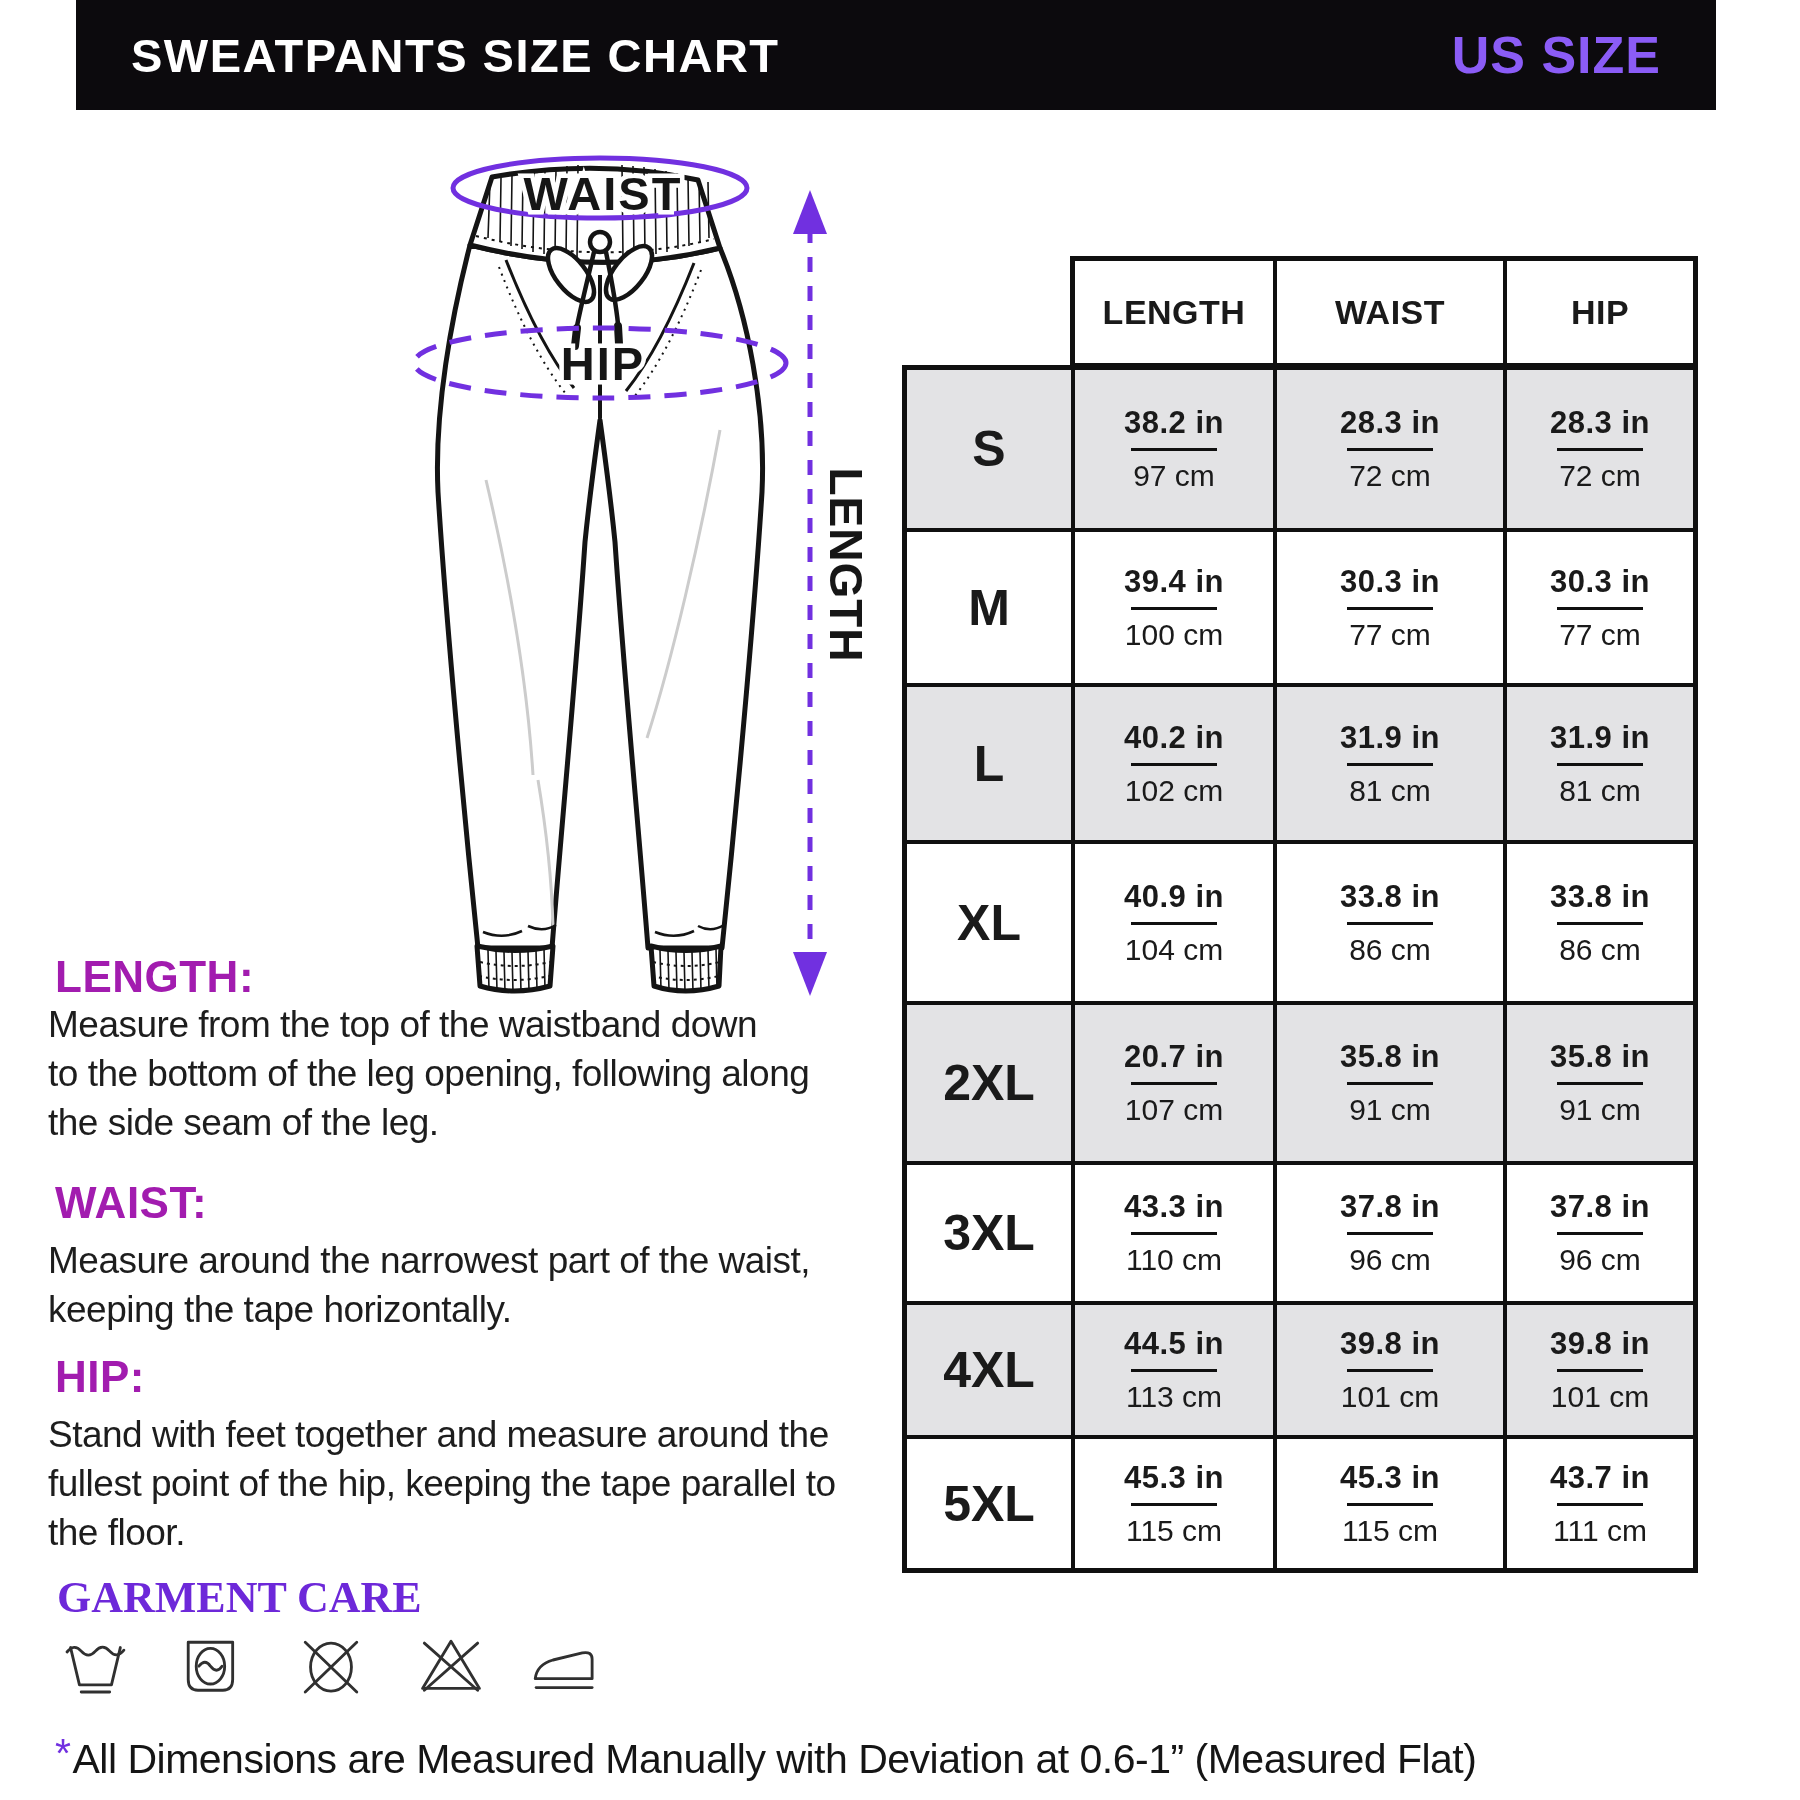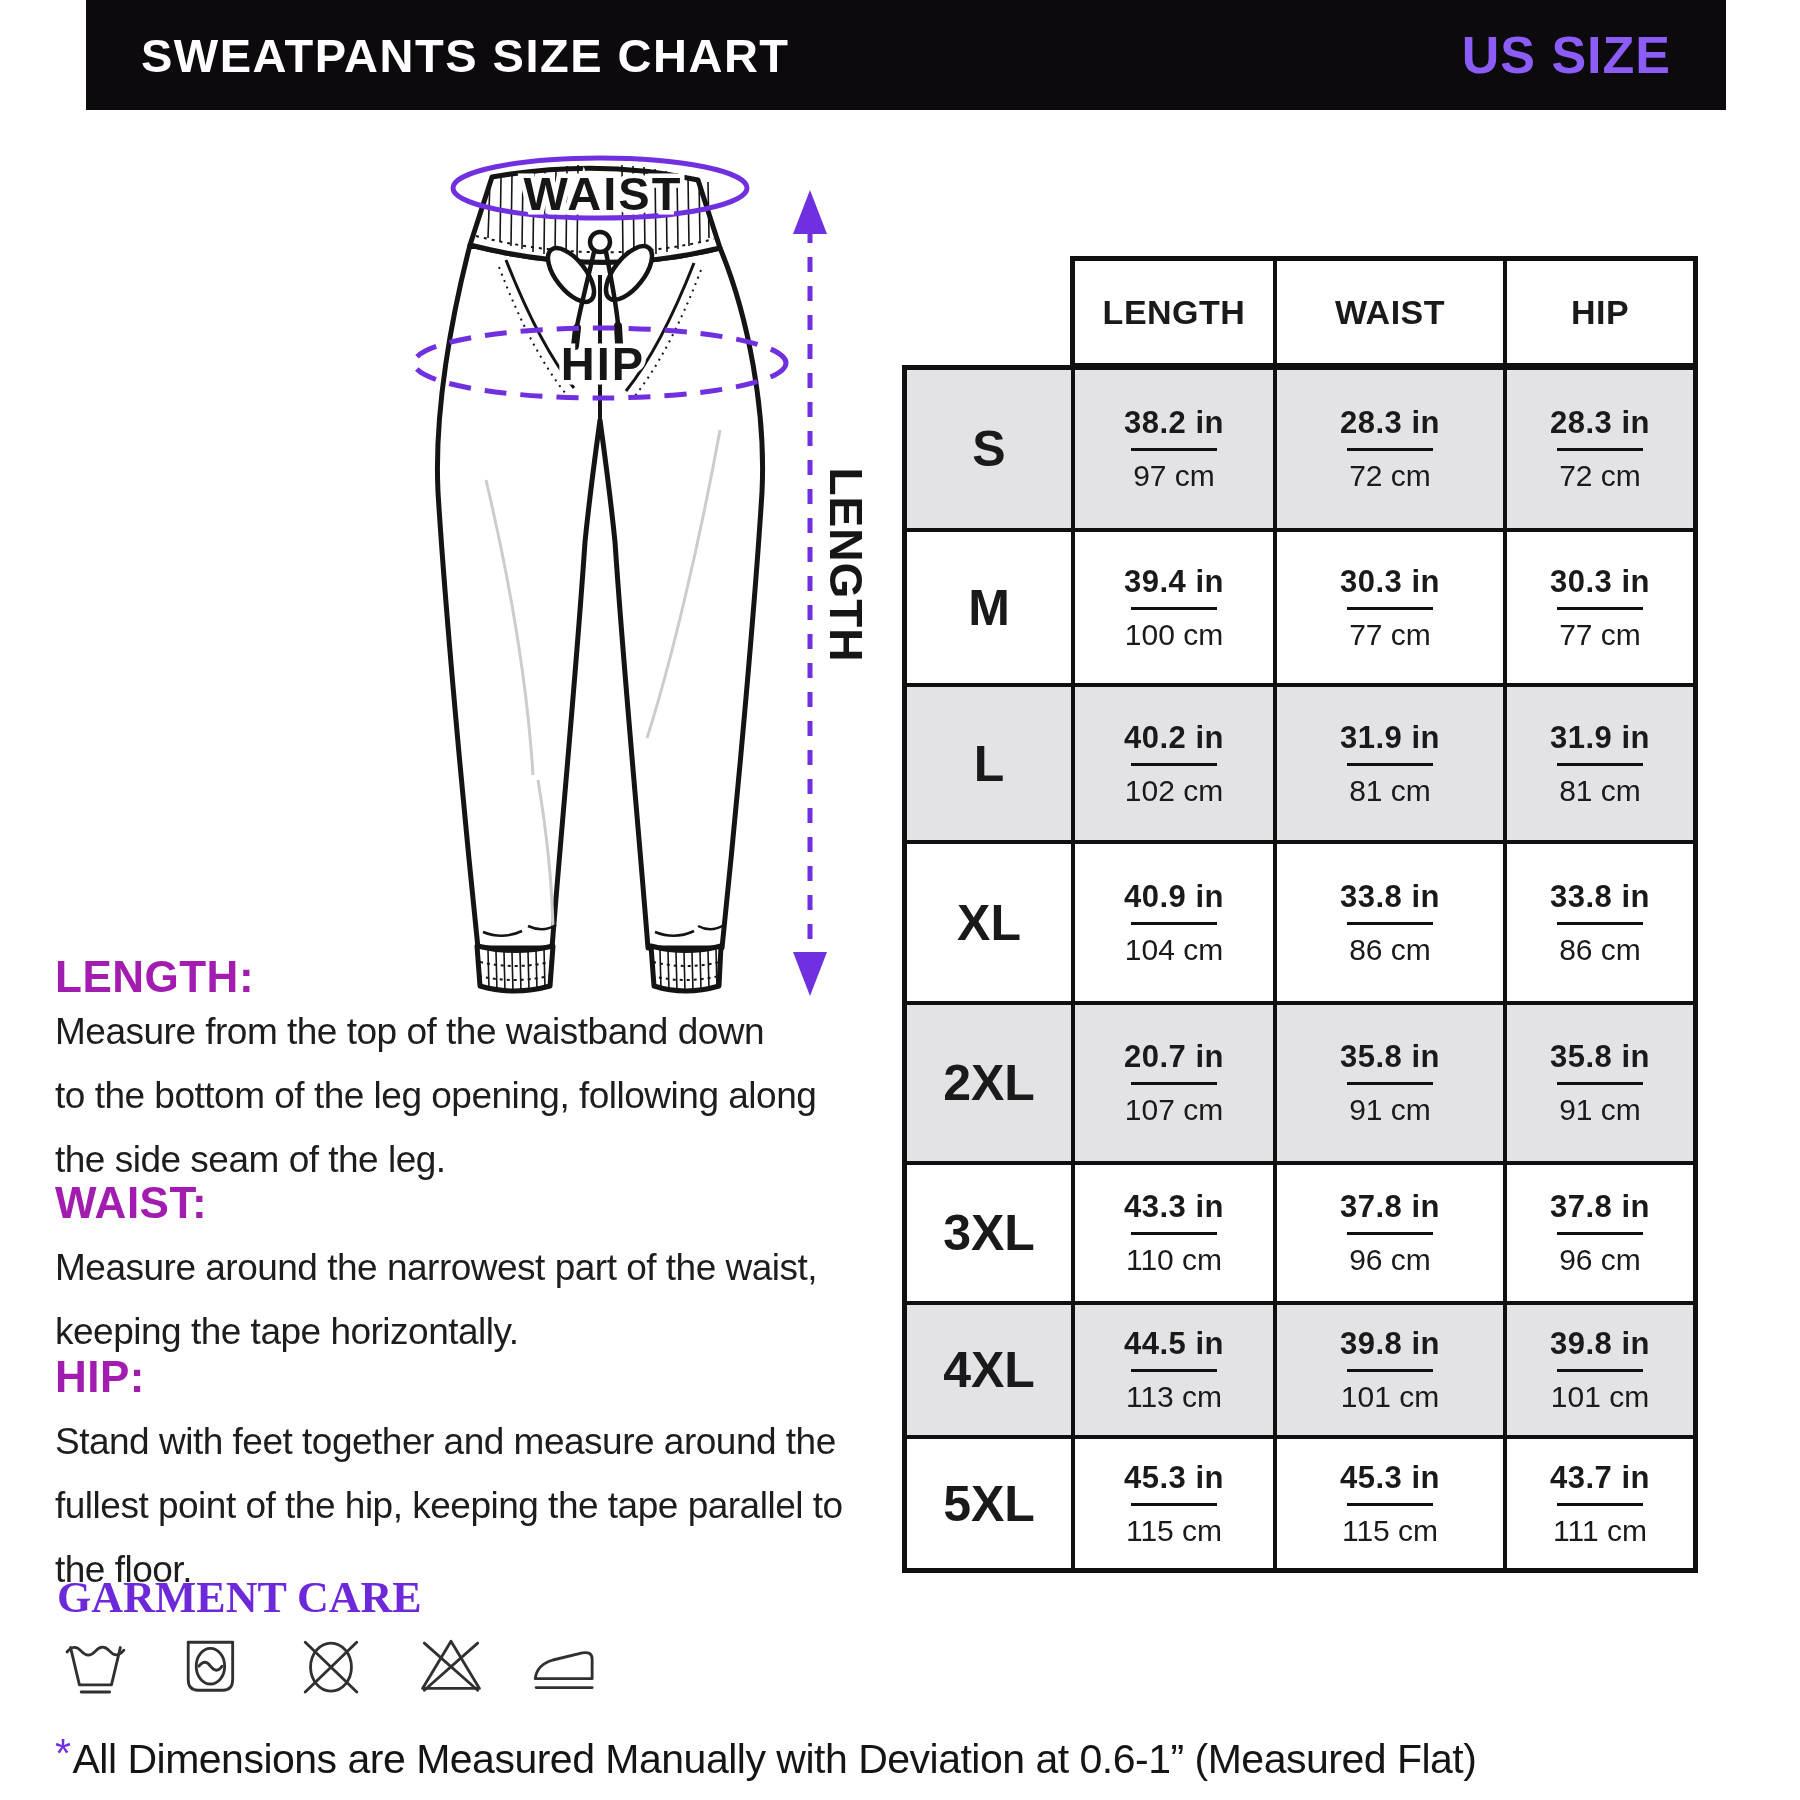--- a/index.html
+++ b/index.html
@@ -2,21 +2,21 @@
 <html><head>
 <meta charset="utf-8">
 <style>
   html,body { margin:0; padding:0; }
   body {
     width:1800px; height:1800px; position:relative; background:#ffffff;
     font-family:"Liberation Sans", sans-serif; color:#1a1a1a; overflow:hidden;
   }
   
   .header-bar {
-    position:absolute; left:86px; top:0; width:1640px; height:110px;
+    position:absolute; left:76px; top:0; width:1640px; height:110px;
     background:#0c0a0d; display:flex; align-items:center; justify-content:space-between;
     padding:0 55px; box-sizing:border-box;
   }
   .header-bar .title { color:#fff; font-size:47px; font-weight:bold; letter-spacing:1.5px; }
   .header-bar .region { color:#8b5cf6; font-size:52px; font-weight:bold; letter-spacing:1px; }
 
   
   .figure-wrap { position:absolute; left:300px; top:120px; width:580px; height:900px; }
 
   
@@ -44,21 +44,21 @@
   .szl { font-size:50px; font-weight:bold; }
   .inv { font-size:31px; font-weight:bold; letter-spacing:0.5px; }
   .fl  { width:86px; height:3px; background:#101010; margin:7px 0 8px; }
   .cmv { font-size:30px; }
 
   
   .ins-head {
     position:absolute; left:55px; color:#a21caf; font-size:44px; font-weight:bold; letter-spacing:0.5px;
   }
   .ins-body {
-    position:absolute; left:55px; font-size:37px; line-height:64px; letter-spacing:-0.5px;
+    position:absolute; left:48px; font-size:37px; line-height:49px; letter-spacing:-0.5px;
     color:#1d1d1d; white-space:pre-line; width:800px;
   }
   .care-head { position:absolute; left:57px; top:1572px; color:#6d28d9; font-size:44px; font-weight:bold;font-family:Liberation Serif, serif; }
   .care-row { position:absolute; left:58px; top:1628px; display:flex; gap:34px; align-items:flex-start; }
   .care-row svg { display:block; }
 
   .footnote { position:absolute; left:55px; top:1736px; font-size:41px; color:#151515; letter-spacing:-0.5px; white-space:nowrap; }
   .footnote .marker { color:#7130e0; position:relative; top:-6px; margin-right:2px; }
 </style>
 </head>

